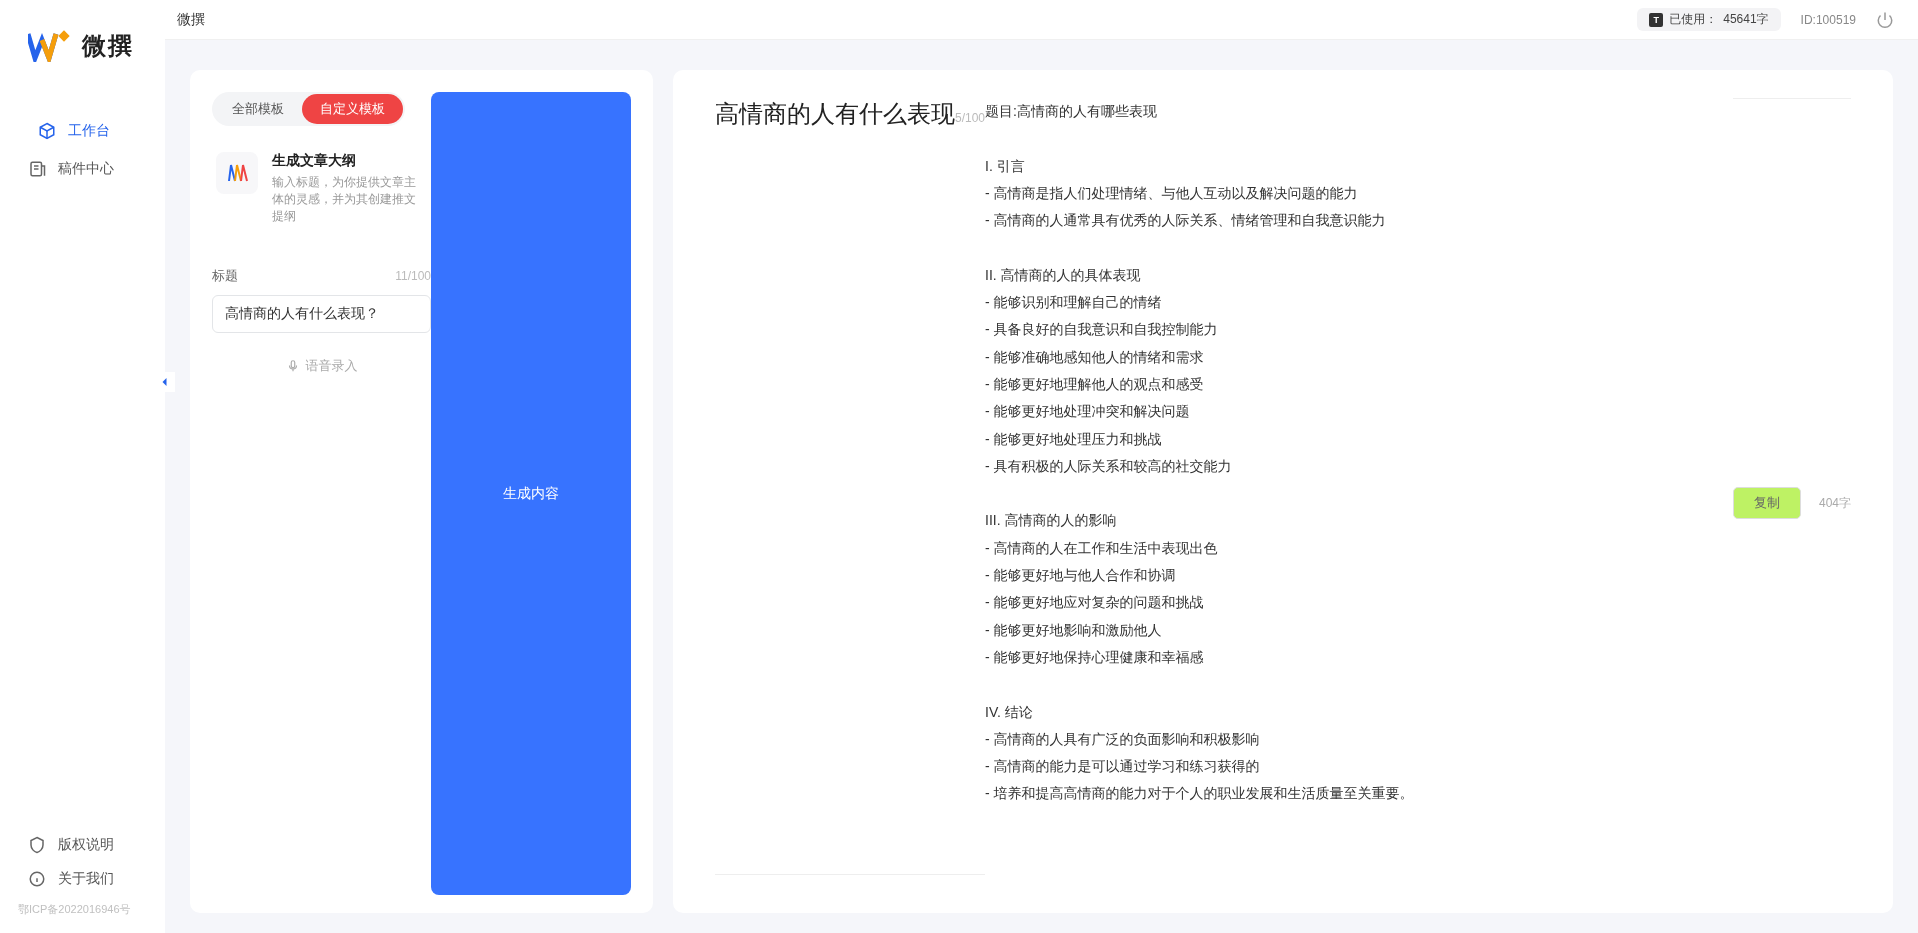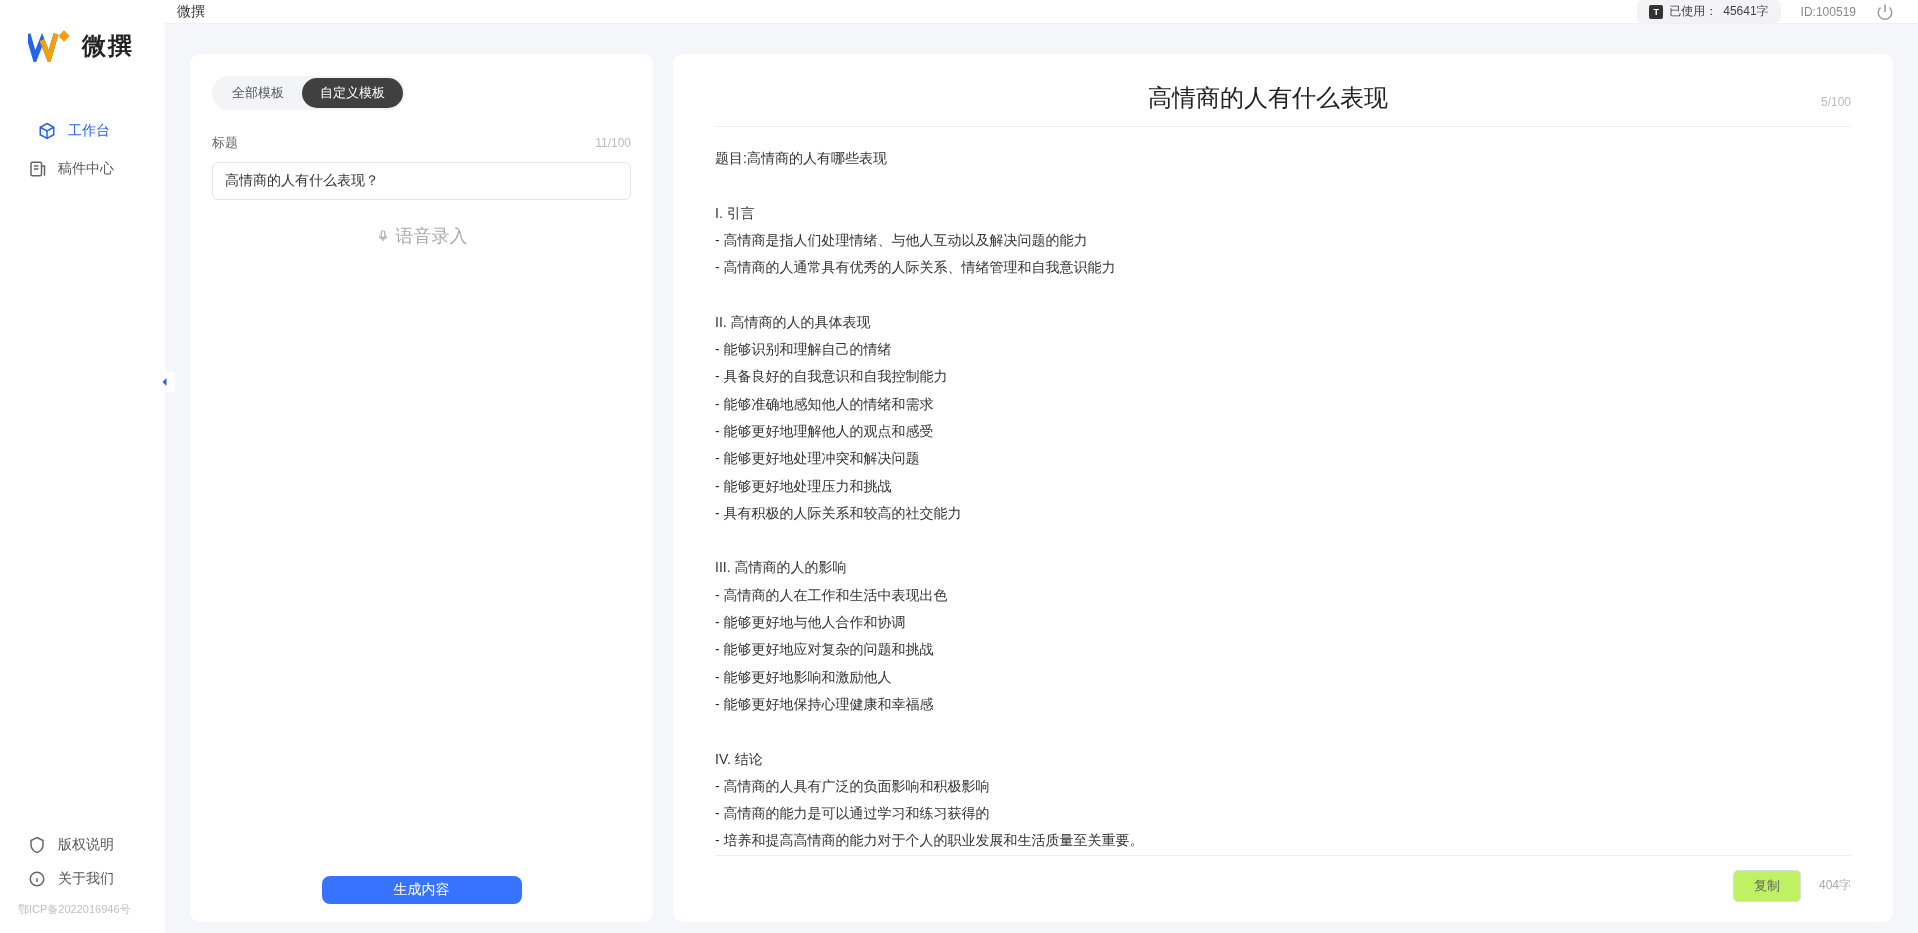--- a/index.html
+++ b/index.html
@@ -146,21 +146,21 @@
     .content {
       flex: 1;
       display: flex;
       gap: 20px;
       padding: 30px 25px 20px;
     }
     .panel {
       background: #fff;
       border-radius: 10px;
       display: flex;
-      flex-direction: column;
+      flex-direction: row;
     }
     .panel-left {
       width: 463px;
       padding: 22px 22px 18px;
     }
     .panel-right {
       flex: 1;
       padding: 28px 42px 20px;
     }
     .tab-pills {
@@ -172,21 +172,21 @@
       margin-bottom: 18px;
     }
     .tab-pill {
       padding: 6px 18px;
       border-radius: 18px;
       font-size: 13px;
       cursor: pointer;
       color: #555;
     }
     .tab-pill.active {
-      background: #404040;
+      background: #ef4444;
       color: #fff;
     }
     .template-card {
       display: flex;
       gap: 14px;
       padding: 8px 4px 18px;
     }
     .template-icon {
       width: 42px;
       height: 42px;
@@ -235,21 +235,21 @@
       color: #333;
       outline: none;
     }
     .voice-input {
       display: flex;
       align-items: center;
       justify-content: center;
       gap: 6px;
       margin-top: 24px;
       cursor: pointer;
-      font-size: 18px;
+      font-size: 13px;
       color: #aaa;
     }
     .panel-left-body {
       flex: 1;
     }
     .generate-btn {
       background: #3773ff;
       color: #fff;
       border: none;
       border-radius: 8px;
@@ -395,20 +395,33 @@
     </div>
 
     <div class="content">
       <div class="panel panel-left">
         <div class="panel-left-body">
           <div class="tab-pills">
             <div class="tab-pill">全部模板</div>
             <div class="tab-pill active">自定义模板</div>
           </div>
 
+          <div class="template-card">
+            <div class="template-icon">
+              <svg width="24" height="24" viewBox="0 0 24 24">
+                <path d="M4 20 L6 4 L10 20" fill="none" stroke="#2563eb" stroke-width="2"></path>
+                <path d="M10 20 L12 4 L16 20" fill="none" stroke="#f59e0b" stroke-width="2"></path>
+                <path d="M16 20 L18 4 L22 20" fill="none" stroke="#ef4444" stroke-width="2"></path>
+              </svg>
+            </div>
+            <div class="template-info">
+              <div class="template-title">生成文章大纲</div>
+              <div class="template-desc">输入标题，为你提供文章主体的灵感，并为其创建推文提纲</div>
+            </div>
+          </div>
 
           <div class="field-group">
             <div class="field-header">
               <span class="field-label">标题</span>
               <span class="field-counter">11/100</span>
             </div>
             <input type="text" class="field-input" value="高情商的人有什么表现？" style="">
           </div>
 
           <div class="voice-input">

